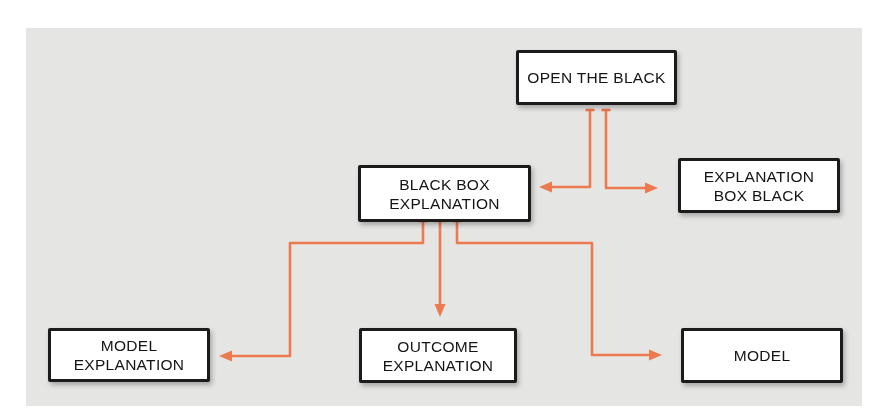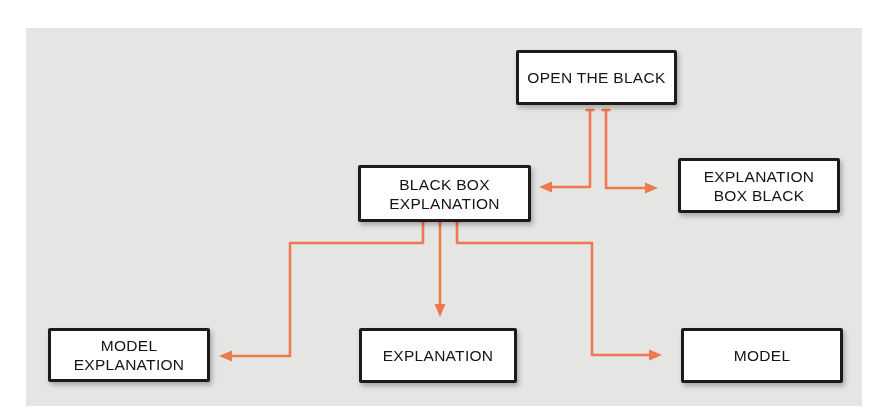--- a/index.html
+++ b/index.html
@@ -113,19 +113,20 @@
     <span>EXPLANATION</span>
     <span>BOX BLACK</span>
   </div>
 
   <div class="node" id="node-me">
     <span>MODEL</span>
     <span>EXPLANATION</span>
   </div>
 
   <div class="node" id="node-oe">
+    <span>OUTCOME</span>
     <span>EXPLANATION</span>
   </div>
 
   <div class="node" id="node-mi">
     <span>MODEL</span>
   </div>
 </div>
 
 </body></html>

